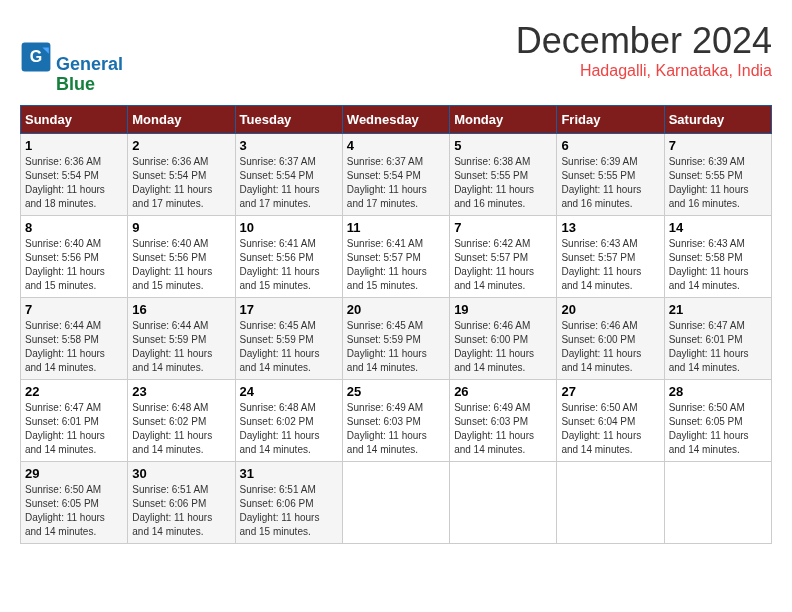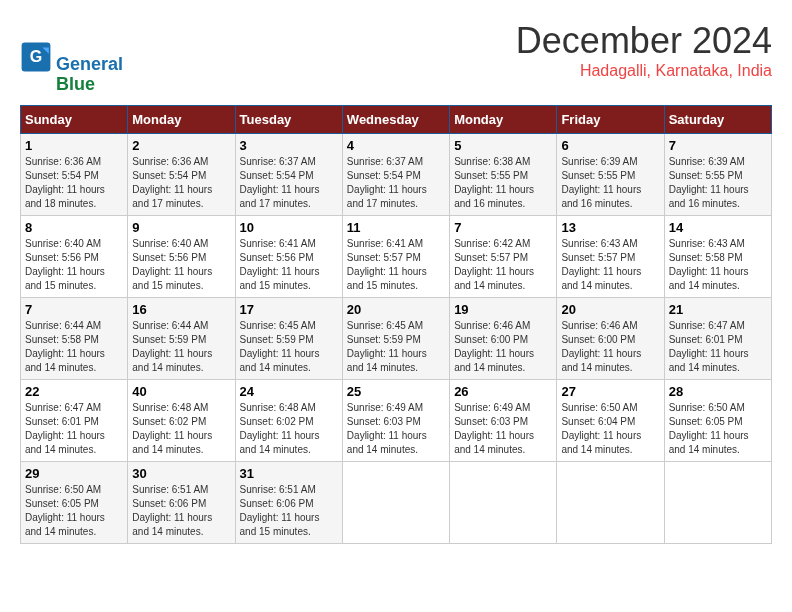--- a/index.html
+++ b/index.html
@@ -209,21 +209,21 @@
           <span class="day-num">21</span>
           <div class="cell-content">Sunrise: 6:47 AM<br>Sunset: 6:01 PM<br>Daylight: 11 hours and 14 minutes.</div>
         </td>
       </tr>
       <tr>
         <td>
           <span class="day-num">22</span>
           <div class="cell-content">Sunrise: 6:47 AM<br>Sunset: 6:01 PM<br>Daylight: 11 hours and 14 minutes.</div>
         </td>
         <td>
-          <span class="day-num">40</span>
+          <span class="day-num">23</span>
           <div class="cell-content">Sunrise: 6:48 AM<br>Sunset: 6:02 PM<br>Daylight: 11 hours and 14 minutes.</div>
         </td>
         <td>
           <span class="day-num">24</span>
           <div class="cell-content">Sunrise: 6:48 AM<br>Sunset: 6:02 PM<br>Daylight: 11 hours and 14 minutes.</div>
         </td>
         <td>
           <span class="day-num">25</span>
           <div class="cell-content">Sunrise: 6:49 AM<br>Sunset: 6:03 PM<br>Daylight: 11 hours and 14 minutes.</div>
         </td>

